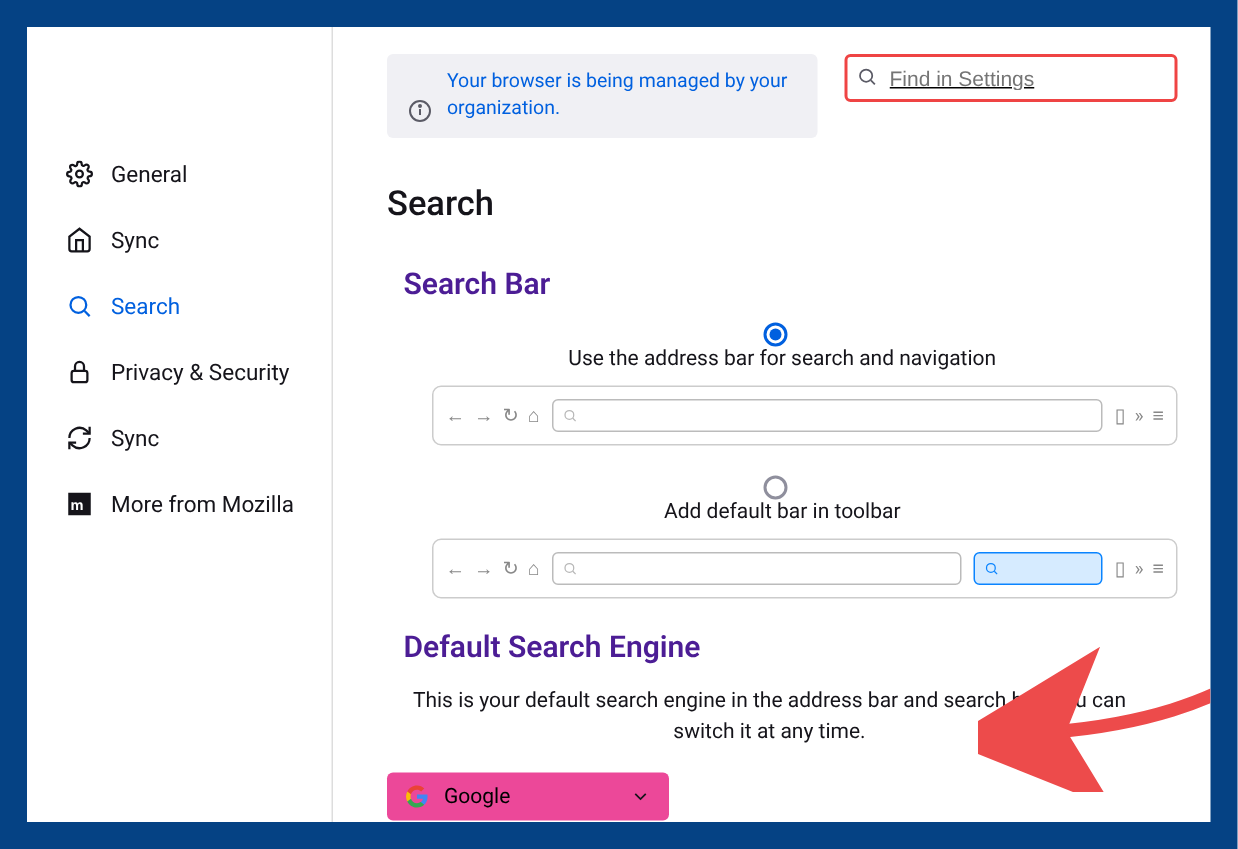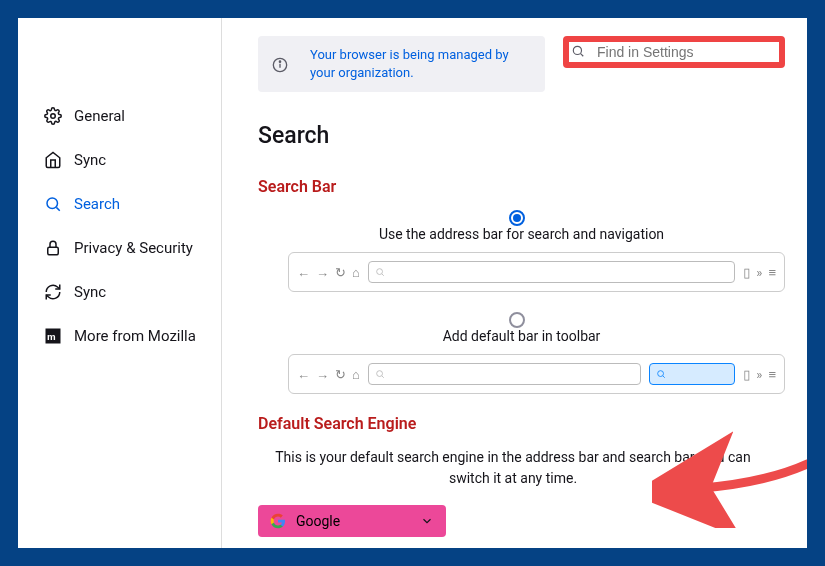--- a/index.html
+++ b/index.html
@@ -6,29 +6,29 @@
   html, body { width: 825px; height: 566px; font-family: -apple-system, BlinkMacSystemFont, "Segoe UI", Roboto, Arial, sans-serif; }
   body { background: #054284; padding: 18px; }
   .window { background: #fff; width: 100%; height: 100%; display: flex; position: relative; overflow: hidden; }
   .sidebar { width: 204px; border-right: 1px solid #ddd; padding: 74px 0 0 18px; }
   .nav-item { display: flex; align-items: center; height: 40px; padding: 0 8px; margin: 4px 12px 4px 0; border-radius: 6px; cursor: pointer; font-size: 15px; color: #15141a; }
   .nav-item svg { width: 18px; height: 18px; margin-right: 12px; flex-shrink: 0; }
   .nav-item.active { color: #0060df; }
   .nav-item.active svg { stroke: #0060df; fill: none; }
   .main { flex: 1; padding: 18px 22px 0 36px; position: relative; overflow: hidden; }
   .top-row { display: flex; gap: 18px; margin-bottom: 30px; }
-  .notice { flex: 1; background: #f0f0f4; border-radius: 4px; padding: 10px 14px; display: flex; align-items: center; font-size: 13px; gap: 12px; }
+  .notice { flex: 1; background: #f0f0f4; border-radius: 4px; padding: 10px 14px; display: flex; align-items: flex-end; font-size: 13px; }
   .notice svg { width: 16px; height: 16px; margin-right: 10px; flex-shrink: 0; margin-top: 1px; }
   .notice-text { color: #0060df; line-height: 1.4; }
   .search-settings { width: 222px; }
-  .search-settings input { width: 100%; height: 32px; border: 6px solid #ef4444; border-radius: 4px; padding: 0 10px 0 28px; font-size: 14px; background: transparent; }
+  .search-settings input { width: 100%; height: 32px; border: 2px solid #ef4444; border-radius: 4px; padding: 0 10px 0 28px; font-size: 14px; background: transparent; text-decoration: underline; }
   .search-wrap { position: relative; }
   .search-wrap svg { position: absolute; left: 8px; top: 8px; width: 14px; height: 14px; }
   h1 { font-size: 23px; font-weight: 500; color: #15141a; margin-bottom: 28px; }
-  h2 { font-size: 16px; font-weight: 600; color: #b91c1c; margin-bottom: 14px; }
+  h2 { font-size: 20px; font-weight: 600; color: #4c1d95; margin-bottom: 14px; margin-left: 11px; }
   .radio-row { display: flex; align-items: center; margin-bottom: 10px; font-size: 14px; color: #15141a; flex-direction: column; }
   .radio { width: 16px; height: 16px; border-radius: 50%; border: 2px solid #8f8f9d; margin-right: 10px; flex-shrink: 0; position: relative; }
   .radio.checked { border-color: #0060df; }
   .radio.checked::after { content: ""; position: absolute; inset: 2px; border-radius: 50%; background: #0060df; }
   .toolbar-preview { border: 1px solid #ccc; border-radius: 6px; padding: 6px 8px; margin: 6px 0 20px 30px; display: flex; align-items: center; gap: 8px; height: 40px; }
   .toolbar-preview .urlbar { flex: 1; height: 22px; border: 1px solid #bbb; border-radius: 4px; display: flex; align-items: center; padding: 0 6px; }
   .toolbar-preview .urlbar svg { width: 10px; height: 10px; opacity: .6; }
   .toolbar-preview .searchbar { width: 86px; height: 22px; border: 1px solid #0a84ff; background: #d6ebff; border-radius: 4px; display: flex; align-items: center; padding: 0 6px; }
   .toolbar-preview .searchbar svg { width: 10px; height: 10px; }
   .nav-icons { display: flex; gap: 6px; color: #888; }

